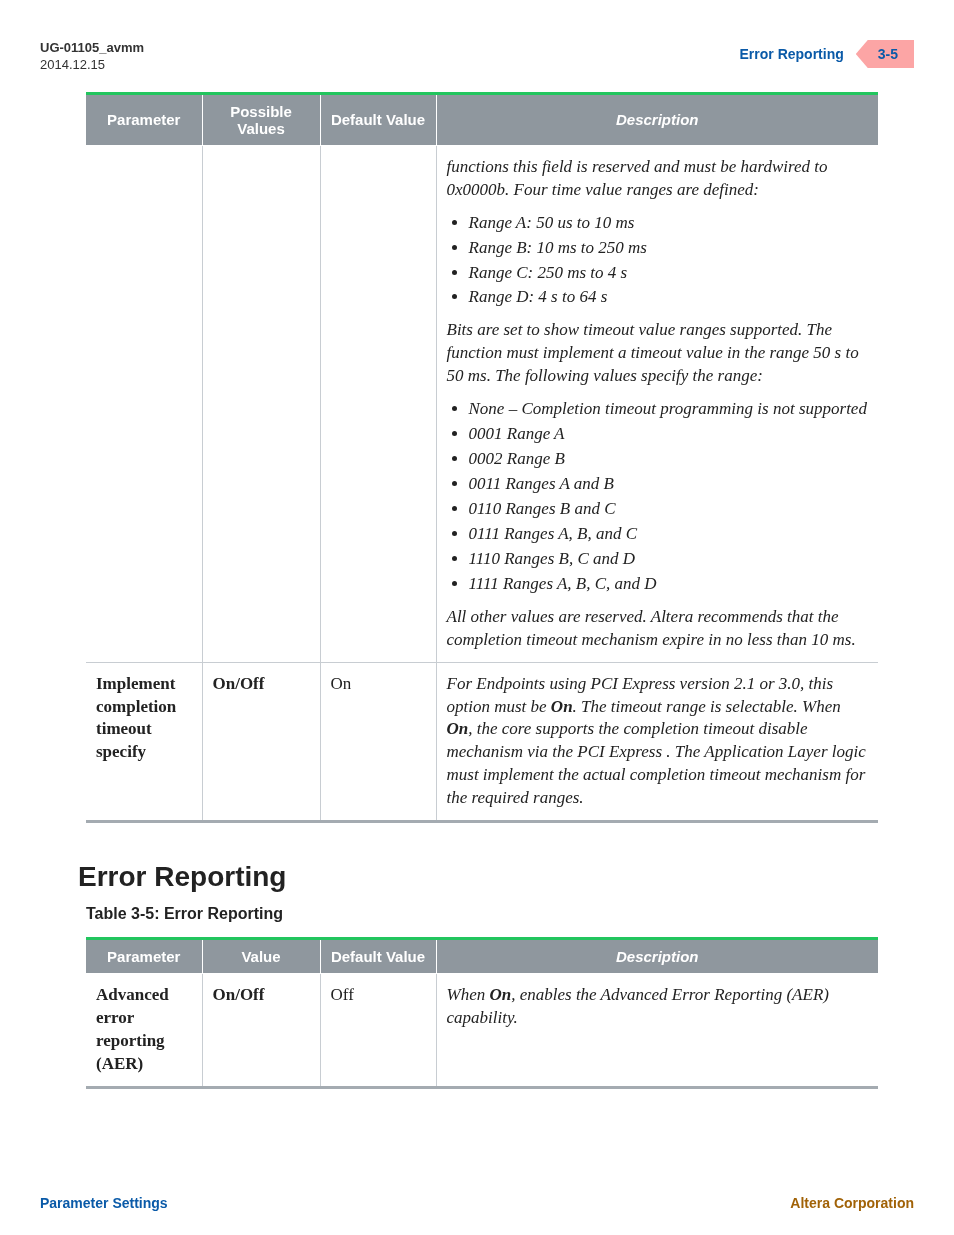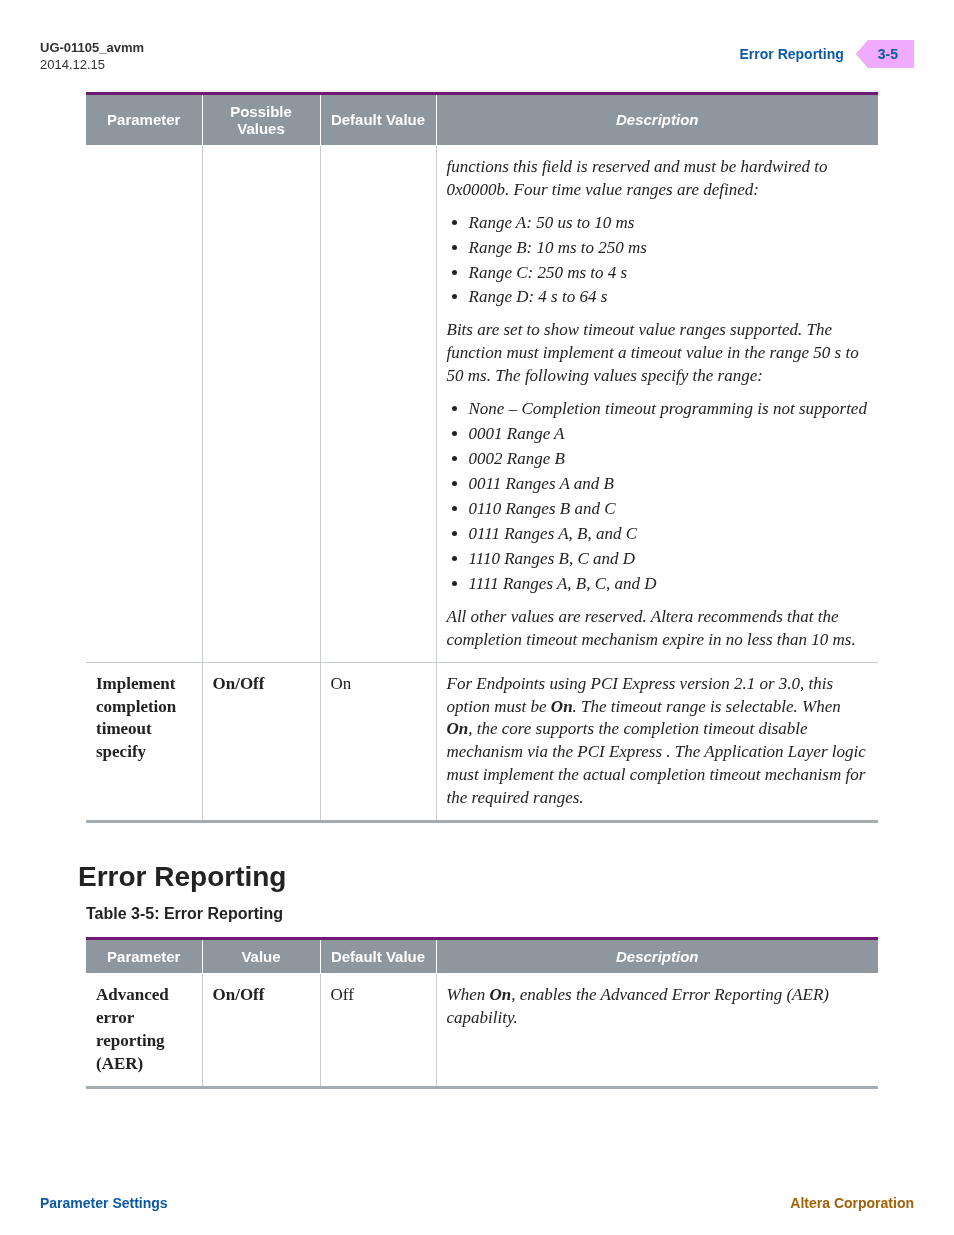--- a/index.html
+++ b/index.html
@@ -36,31 +36,31 @@
     font-weight: 700;
     font-size: 14px;
     color: #0a5aa8;
     padding-right: 12px;
   }
   .pagenum-tag {
     font-family: "Myriad Pro", "Segoe UI", Arial, sans-serif;
     font-weight: 700;
     font-size: 14px;
     color: #0a5aa8;
-    background: #f0abfc;
+    background: #fca5a5;
     padding: 6px 16px 6px 22px;
     position: relative;
     clip-path: polygon(12px 0, 100% 0, 100% 100%, 12px 100%, 0 50%);
   }
 
   table.param {
     border-collapse: collapse;
     width: 792px;
     margin: 0 0 0 46px;
-    border-top: 3px solid #701a75;
+    border-top: 3px solid #22c55e;
     border-bottom: 3px solid #a4abb1;
   }
   table.param th {
     background: #8f979e;
     color: #fff;
     font-family: "Myriad Pro", "Segoe UI", Arial, sans-serif;
     font-weight: 700;
     font-size: 15px;
     padding: 8px 8px;
     border: 1px solid #fff;

